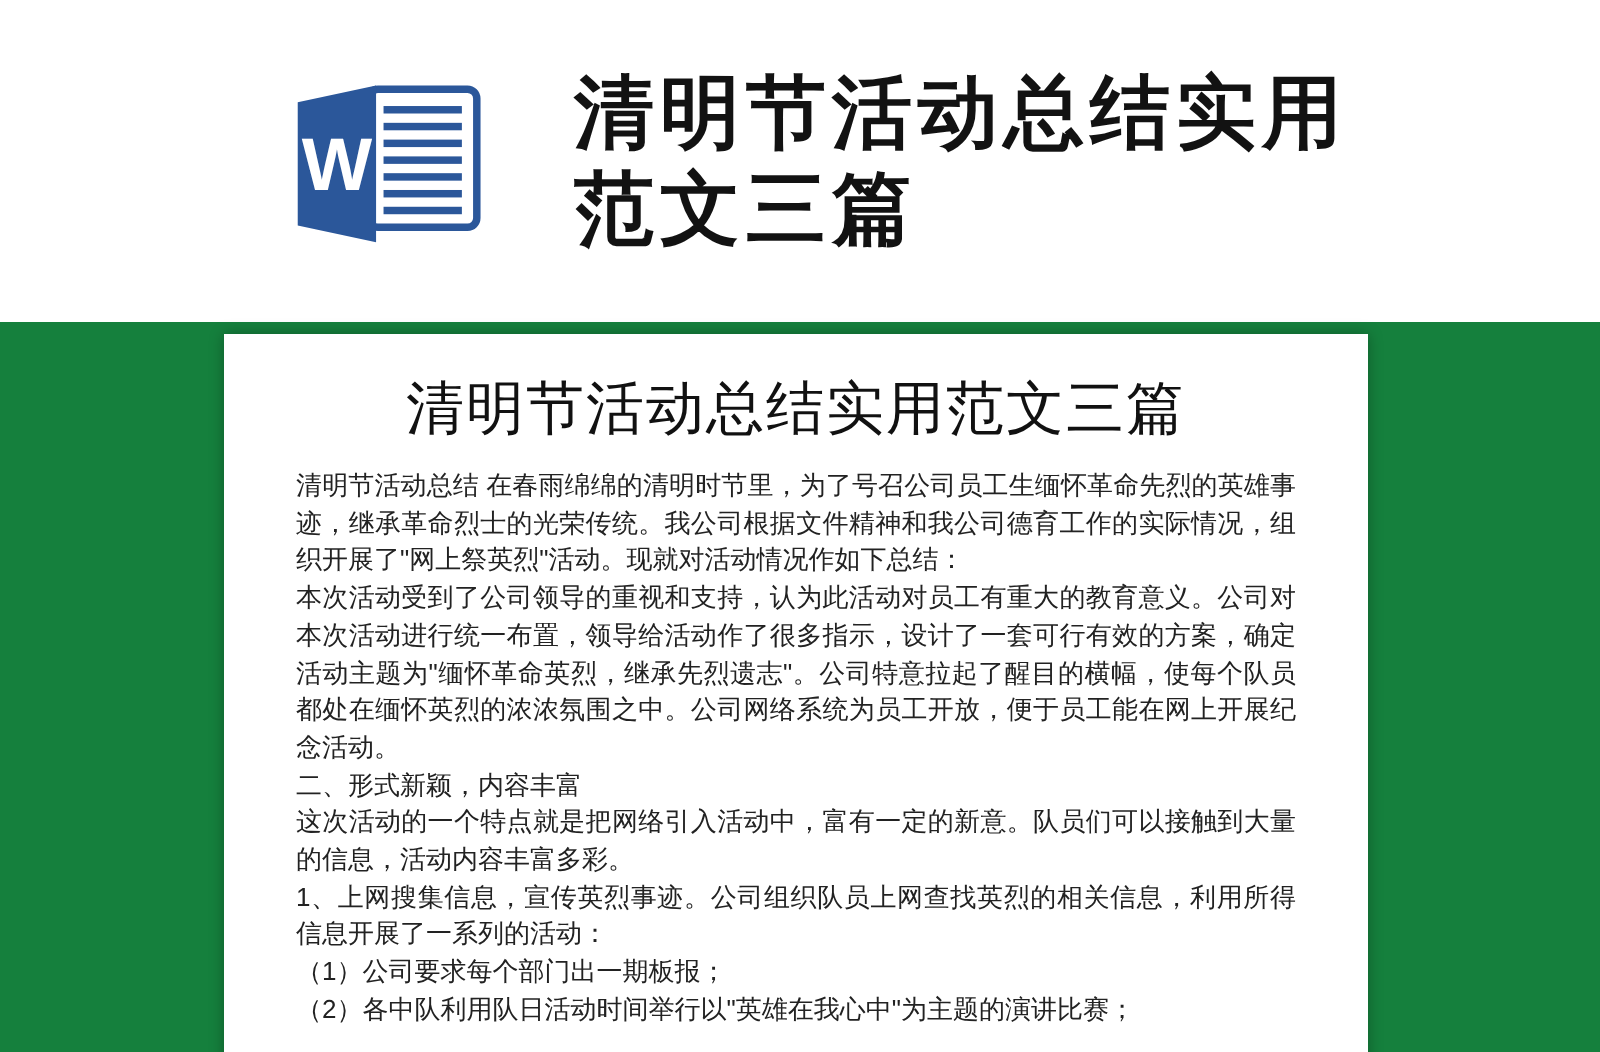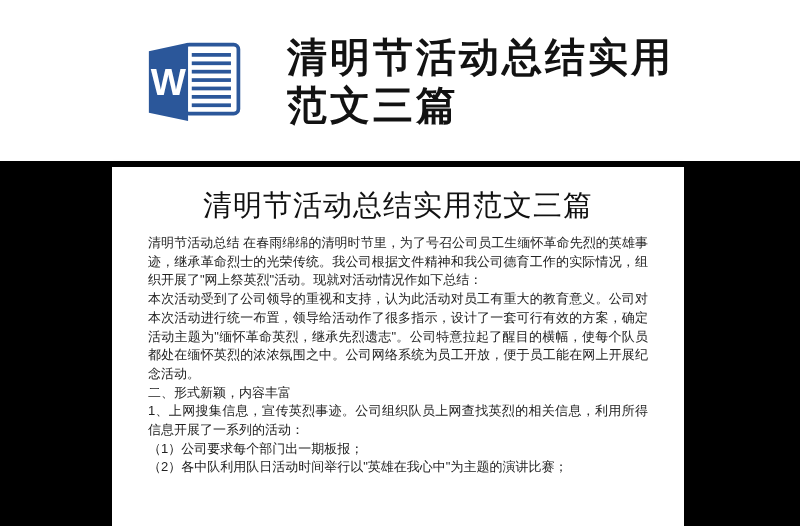--- a/index.html
+++ b/index.html
@@ -36,21 +36,21 @@
     line-height: 48px;
     font-weight: 700;
     color: #121212;
     letter-spacing: 3px;
   }
   .header-title span { display: block; }
   
   .stage {
     position: relative;
     height: 365px;
-    background: #000000;
+    background: #15803d;
   }
   .doc-page {
     position: absolute;
     left: 112px;
     top: 6px;
     width: 572px;
     height: 930px;
     box-sizing: border-box;
     background: #ffffff;
     box-shadow: 0 0 7px rgba(0,0,0,0.30);
@@ -101,19 +101,20 @@
   </h1>
 </div>
 
 <div class="stage">
   <div class="doc-page">
     <h2 class="doc-title">清明节活动总结实用范文三篇</h2>
     <div class="doc-body">
       <p>清明节活动总结 在春雨绵绵的清明时节里，为了号召公司员工生缅怀革命先烈的英雄事迹，继承革命烈士的光荣传统。我公司根据文件精神和我公司德育工作的实际情况，组织开展了"网上祭英烈"活动。现就对活动情况作如下总结：</p>
       <p>本次活动受到了公司领导的重视和支持，认为此活动对员工有重大的教育意义。公司对本次活动进行统一布置，领导给活动作了很多指示，设计了一套可行有效的方案，确定活动主题为"缅怀革命英烈，继承先烈遗志"。公司特意拉起了醒目的横幅，使每个队员都处在缅怀英烈的浓浓氛围之中。公司网络系统为员工开放，便于员工能在网上开展纪念活动。</p>
       <p>二、形式新颖，内容丰富</p>
+      <p>这次活动的一个特点就是把网络引入活动中，富有一定的新意。队员们可以接触到大量的信息，活动内容丰富多彩。</p>
       <p>1、上网搜集信息，宣传英烈事迹。公司组织队员上网查找英烈的相关信息，利用所得信息开展了一系列的活动：</p>
       <p>（1）公司要求每个部门出一期板报；</p>
       <p>（2）各中队利用队日活动时间举行以"英雄在我心中"为主题的演讲比赛；</p>
 
     </div>
   </div>
 </div>
 
 </body></html>

